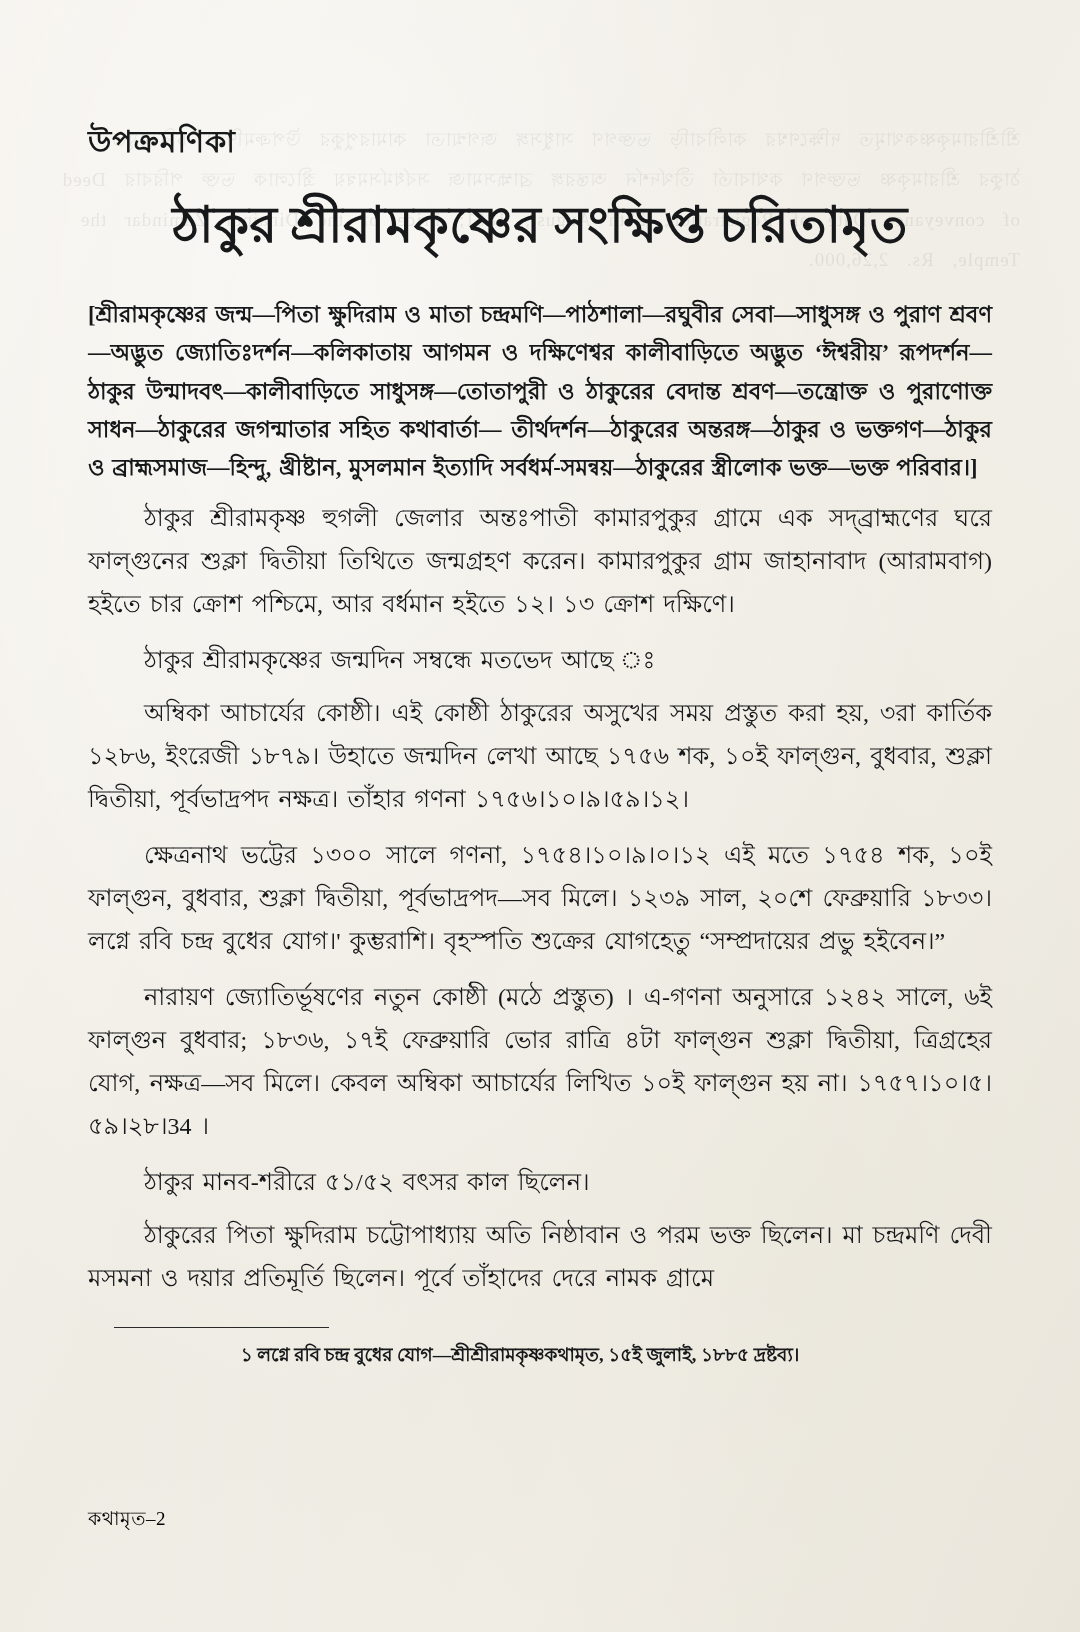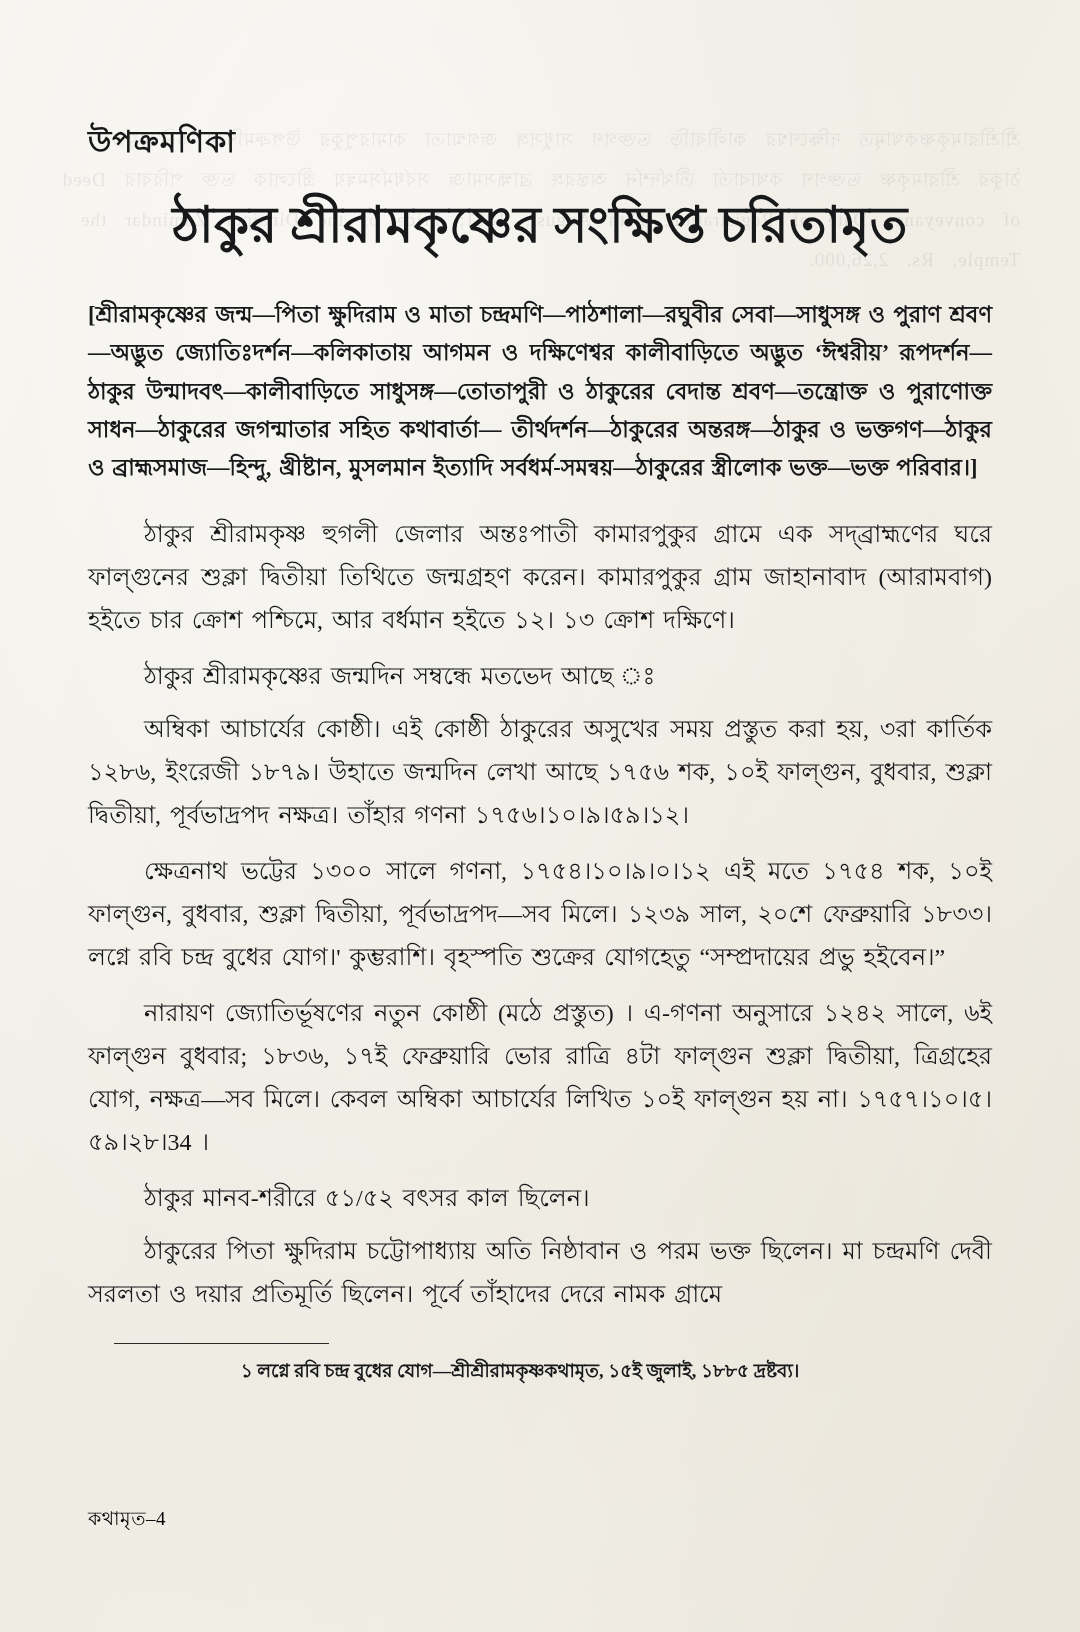--- a/index.html
+++ b/index.html
@@ -60,21 +60,21 @@
     font-weight: 700;
     letter-spacing: 0.5px;
     margin: 0 0 26px 0;
   }
   .synopsis {
     font-size: 22.5px;
     line-height: 1.70;
     text-align: justify;
     text-justify: inter-word;
     font-weight: 600;
-    margin: 0 0 26px 0;
+    margin: 0 0 10px 0;
     word-spacing: 2px;
   }
   p.body {
     font-size: 24px;
     line-height: 1.78;
     text-align: justify;
     text-justify: inter-word;
     margin: 0 0 14px 0;
     text-indent: 56px;
     word-spacing: 3px;
@@ -117,21 +117,21 @@
   <h1 class="title">ঠাকুর শ্রীরামকৃষ্ণের সংক্ষিপ্ত চরিতামৃত</h1>
 
   <div class="synopsis">[শ্রীরামকৃষ্ণের জন্ম—পিতা ক্ষুদিরাম ও মাতা চন্দ্রমণি—পাঠশালা—রঘুবীর সেবা—সাধুসঙ্গ ও পুরাণ শ্রবণ—অদ্ভুত জ্যোতিঃদর্শন—কলিকাতায় আগমন ও দক্ষিণেশ্বর কালীবাড়িতে অদ্ভুত ‘ঈশ্বরীয়’ রূপদর্শন—ঠাকুর উন্মাদবৎ—কালীবাড়িতে সাধুসঙ্গ—তোতাপুরী ও ঠাকুরের বেদান্ত শ্রবণ—তন্ত্রোক্ত ও পুরাণোক্ত সাধন—ঠাকুরের জগন্মাতার সহিত কথাবার্তা— তীর্থদর্শন—ঠাকুরের অন্তরঙ্গ—ঠাকুর ও ভক্তগণ—ঠাকুর ও ব্রাহ্মসমাজ—হিন্দু, খ্রীষ্টান, মুসলমান ইত্যাদি সর্বধর্ম-সমন্বয়—ঠাকুরের স্ত্রীলোক ভক্ত—ভক্ত পরিবার।]</div>
 
   <p class="body">ঠাকুর শ্রীরামকৃষ্ণ হুগলী জেলার অন্তঃপাতী কামারপুকুর গ্রামে এক সদ্‌ব্রাহ্মণের ঘরে ফাল্গুনের শুক্লা দ্বিতীয়া তিথিতে জন্মগ্রহণ করেন। কামারপুকুর গ্রাম জাহানাবাদ (আরামবাগ) হইতে চার ক্রোশ পশ্চিমে, আর বর্ধমান হইতে ১২। ১৩ ক্রোশ দক্ষিণে।</p>
   <p class="body tight">ঠাকুর শ্রীরামকৃষ্ণের জন্মদিন সম্বন্ধে মতভেদ আছে ঃ</p>
   <p class="body">অম্বিকা আচার্যের কোষ্ঠী। এই কোষ্ঠী ঠাকুরের অসুখের সময় প্রস্তুত করা হয়, ৩রা কার্তিক ১২৮৬, ইংরেজী ১৮৭৯। উহাতে জন্মদিন লেখা আছে ১৭৫৬ শক, ১০ই ফাল্গুন, বুধবার, শুক্লা দ্বিতীয়া, পূর্বভাদ্রপদ নক্ষত্র। তাঁহার গণনা ১৭৫৬।১০।৯।৫৯।১২।</p>
   <p class="body">ক্ষেত্রনাথ ভট্টের ১৩০০ সালে গণনা, ১৭৫৪।১০।৯।০।১২ এই মতে ১৭৫৪ শক, ১০ই ফাল্গুন, বুধবার, শুক্লা দ্বিতীয়া, পূর্বভাদ্রপদ—সব মিলে। ১২৩৯ সাল, ২০শে ফেব্রুয়ারি ১৮৩৩। লগ্নে রবি চন্দ্র বুধের যোগ।' কুম্ভরাশি। বৃহস্পতি শুক্রের যোগহেতু “সম্প্রদায়ের প্রভু হইবেন।”</p>
   <p class="body">নারায়ণ জ্যোতির্ভূষণের নতুন কোষ্ঠী (মঠে প্রস্তুত) । এ-গণনা অনুসারে ১২৪২ সালে, ৬ই ফাল্গুন বুধবার; ১৮৩৬, ১৭ই ফেব্রুয়ারি ভোর রাত্রি ৪টা ফাল্গুন শুক্লা দ্বিতীয়া, ত্রিগ্রহের যোগ, নক্ষত্র—সব মিলে। কেবল অম্বিকা আচার্যের লিখিত ১০ই ফাল্গুন হয় না। ১৭৫৭।১০।৫।৫৯।২৮।34 ।</p>
   <p class="body tight">ঠাকুর মানব-শরীরে ৫১/৫২ বৎসর কাল ছিলেন।</p>
-  <p class="body">ঠাকুরের পিতা ক্ষুদিরাম চট্টোপাধ্যায় অতি নিষ্ঠাবান ও পরম ভক্ত ছিলেন। মা চন্দ্রমণি দেবী সরলতা ও দয়ার প্রতিমূর্তি ছিলেন। পূর্বে তাঁহাদের দেরে নামক গ্রামে</p>
+  <p class="body">ঠাকুরের পিতা ক্ষুদিরাম চট্টোপাধ্যায় অতি নিষ্ঠাবান ও পরম ভক্ত ছিলেন। মা চন্দ্রমণি দেবী মসমনা ও দয়ার প্রতিমূর্তি ছিলেন। পূর্বে তাঁহাদের দেরে নামক গ্রামে</p>
 
   <div class="rule"></div>
 
   <p class="footnote">১ লগ্নে রবি চন্দ্র বুধের যোগ—শ্রীশ্রীরামকৃষ্ণকথামৃত, ১৫ই জুলাই, ১৮৮৫ দ্রষ্টব্য।</p>
 
 </div>
 
-<div class="footer">কথামৃত–4</div>
+<div class="footer">কথামৃত–2</div>
 
 </body></html>

